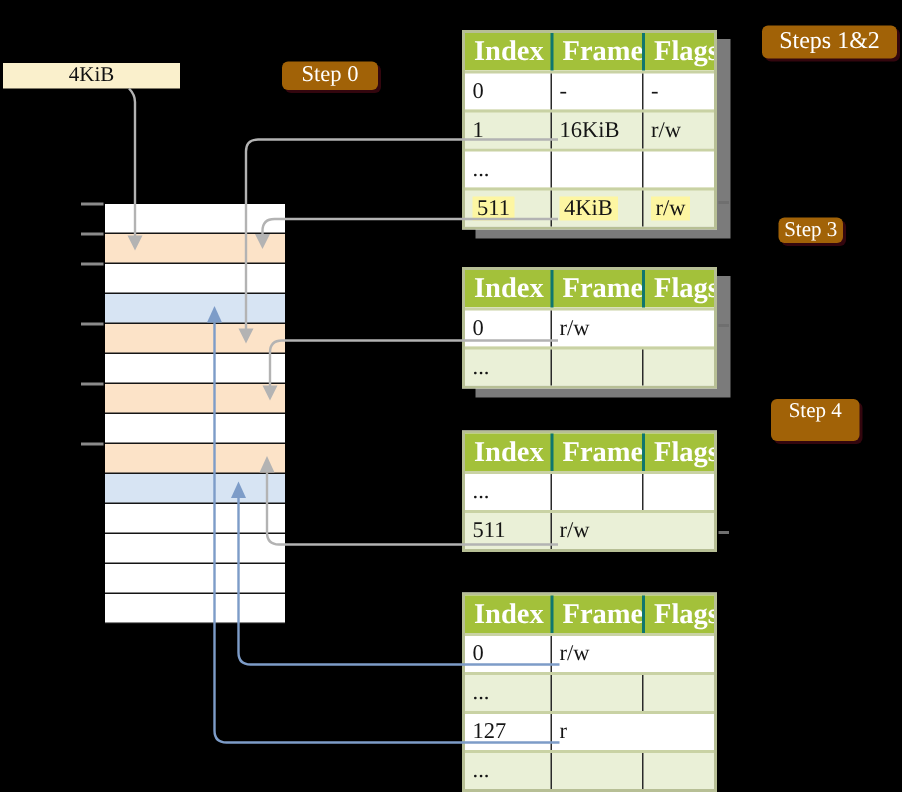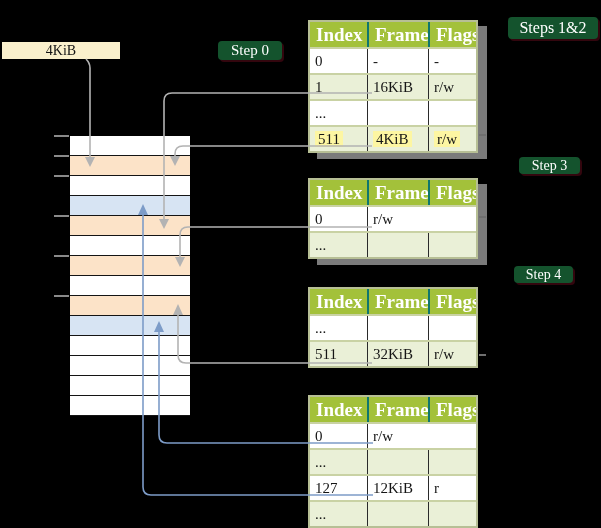--- a/index.html
+++ b/index.html
@@ -8,27 +8,27 @@
     background:#000; font-family:"Liberation Serif","DejaVu Serif",serif;
   }
   
   #box-4kib {
     position:absolute; left:2px; top:42px; width:118px; height:17px;
     background:#faf0cc; color:#111; font-size:14px; line-height:17px;
     text-align:center;
   }
   
   .step-label {
-    position:absolute; background:#14532d; color:#fff; text-align:center;
+    position:absolute; background:#a16207; color:#fff; text-align:center;
     border-radius:4px; box-sizing:border-box; box-shadow:2px 2px 0 #33060e;
   }
-  #label-step0   { left:188px; top:41px;  width:64px; height:19px; font-size:15px; line-height:19px;margin-left:30px; }
+  #label-step0   { left:188px; top:41px;  width:64px; height:19px; font-size:15px; line-height:19px; }
   #label-steps12 { left:508px; top:17px;  width:90px; height:22px; font-size:16px; line-height:22px; }
-  #label-step3   { left:519px; top:157px; width:61px; height:17px; font-size:14px; line-height:17px; }
-  #label-step4   { left:514px; top:266px; width:59px; height:17px; font-size:14px; line-height:17px; }
+  #label-step3   { left:519px; top:145px; width:43px; height:17px; font-size:14px; line-height:17px; }
+  #label-step4   { left:514px; top:266px; width:59px; height:28px; font-size:14px; line-height:17px; }
   
   #memory { position:absolute; left:70px; top:136px; width:120px; }
   .mem-row { height:20px; box-sizing:border-box; border-bottom:1px solid #141414; }
   .mem-row.white  { background:#ffffff; }
   .mem-row.orange { background:#fce3c8; }
   .mem-row.blue   { background:#d7e4f3; }
   .tick { position:absolute; left:54px; width:15px; height:2px; background:#8a8a8a; }
   
   .ptable {
     position:absolute; left:308px; width:170px; box-sizing:border-box;
@@ -144,42 +144,40 @@
       <div class="hcell">Frame</div>
       <div class="hcell">Flags</div>
     </div>
     <div class="trow white">
       <div class="tcell">...</div>
       <div class="tcell"></div>
       <div class="tcell"></div>
     </div>
     <div class="trow green">
       <div class="tcell">511</div>
-      <div class="tcell">32KiB</div>
       <div class="tcell">r/w</div>
     </div>
   </div>
 <div id="table-3" class="ptable">
     <div class="thead">
       <div class="hcell">Index</div>
       <div class="hcell">Frame</div>
       <div class="hcell">Flags</div>
     </div>
     <div class="trow white">
       <div class="tcell">0</div>
       <div class="tcell">r/w</div>
     </div>
     <div class="trow green">
       <div class="tcell">...</div>
       <div class="tcell"></div>
       <div class="tcell"></div>
     </div>
     <div class="trow white">
       <div class="tcell">127</div>
-      <div class="tcell">12KiB</div>
       <div class="tcell">r</div>
     </div>
     <div class="trow green">
       <div class="tcell">...</div>
       <div class="tcell"></div>
       <div class="tcell"></div>
     </div>
   </div>
 
 <svg id="overlay" width="601" height="528" viewBox="0 0 601 528">

